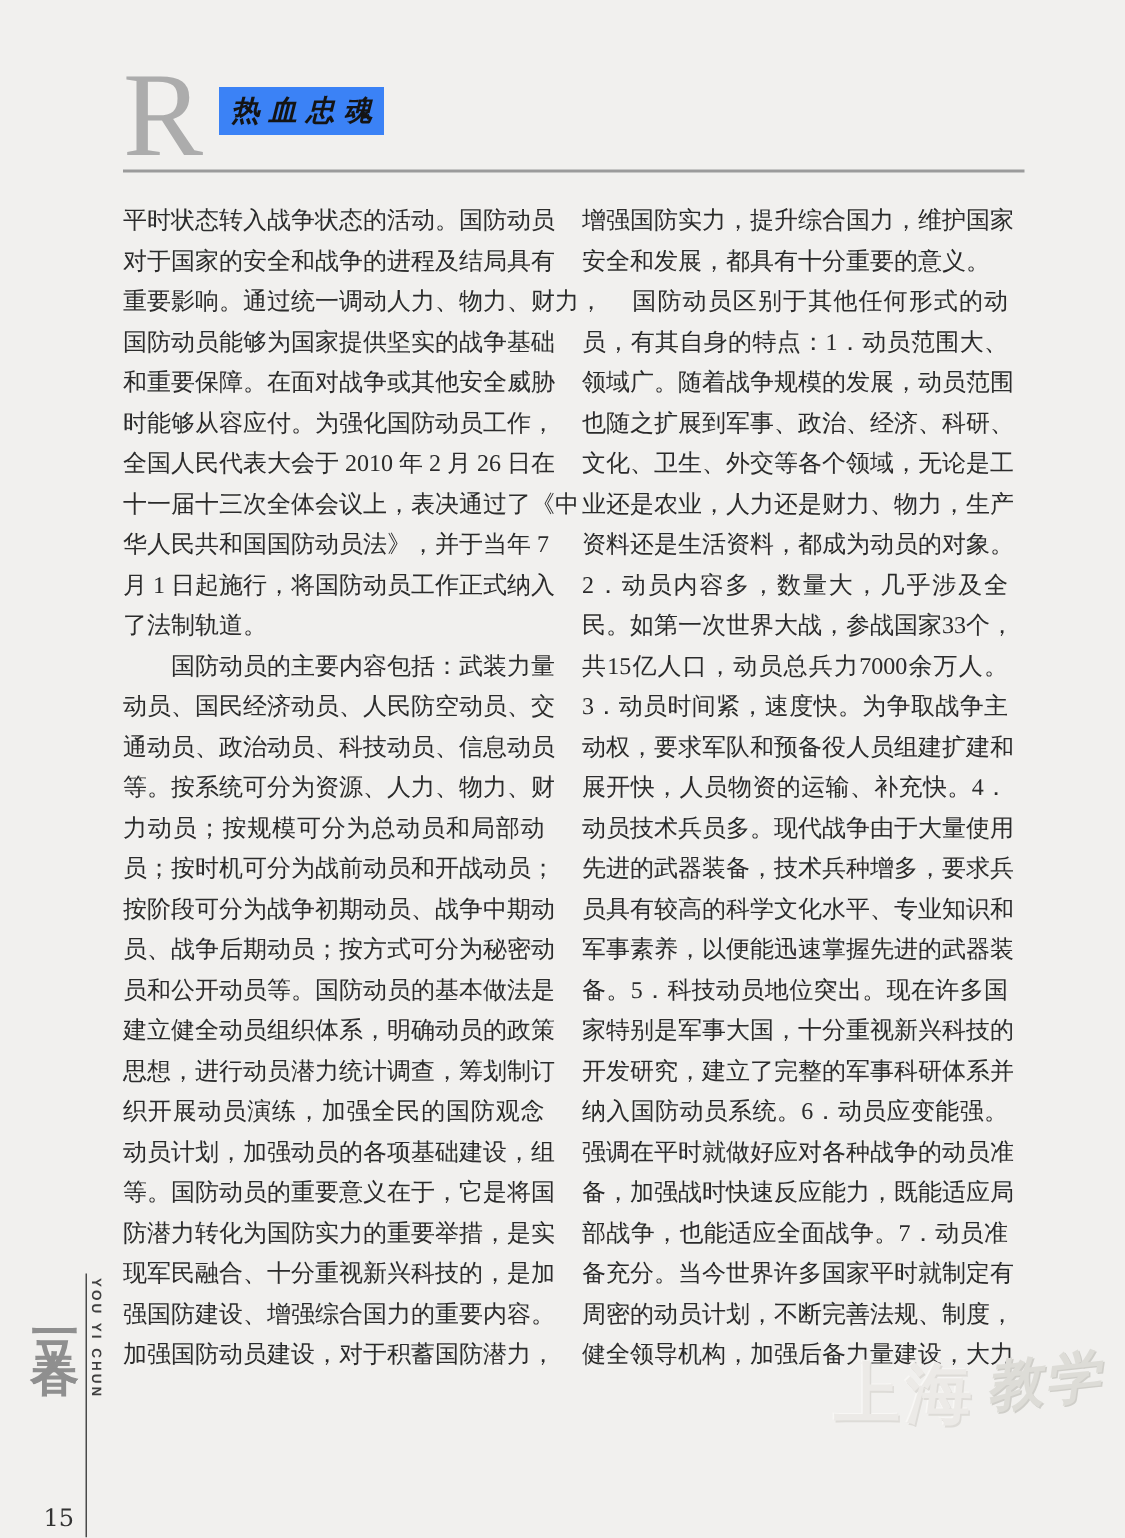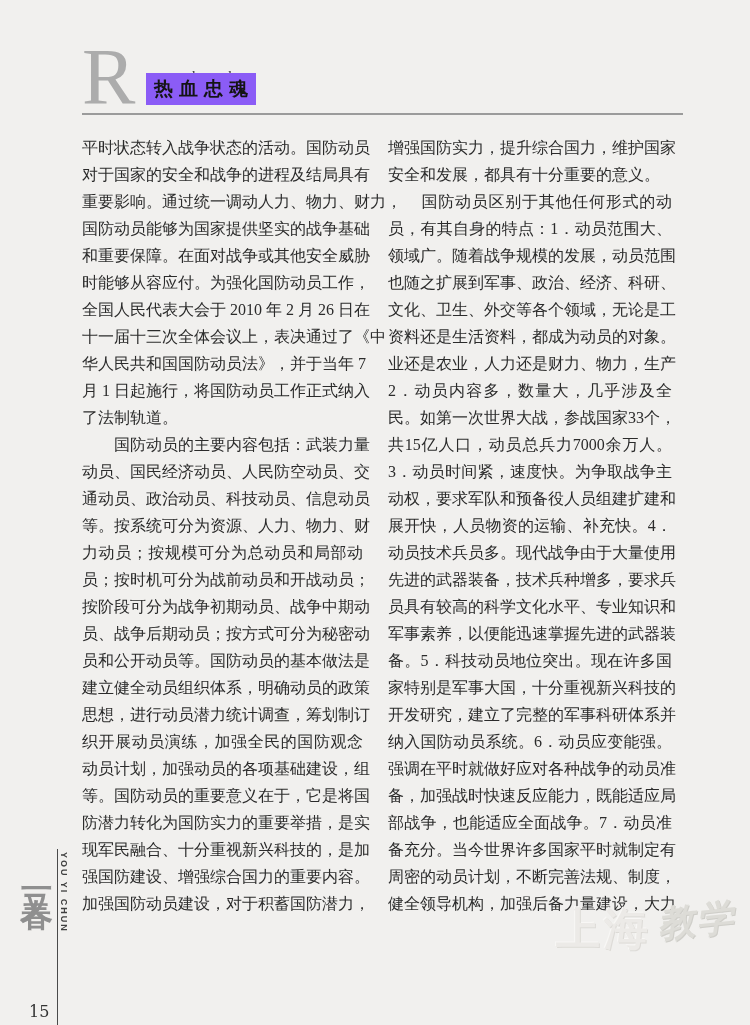--- a/index.html
+++ b/index.html
@@ -19,24 +19,24 @@
     position: absolute; left: 0; top: 2px;
     font-size: 80px; line-height: 0.78;
     color: #acacac; font-family: "Liberation Serif", serif;
   }
   .pinyin {
     position: absolute; left: 64px; top: 24px;
     font-size: 15px; color: #3a3a3a; letter-spacing: 0.5px;
     white-space: nowrap;
   }
   .title-box {
-    position: absolute; left: 64px; top: 29px;
+    position: absolute; left: 64px; top: 14px;
     width: 110px; height: 32px;
-    background: #8b5cf6;
-    display: flex; align-items: center; justify-content: center;
+    background: #3b82f6;
+    display: flex; align-items: center; justify-content: center; font-style: italic;
   }
   .title-box span {
     font-size: 19px; font-weight: bold; color: #141414;
     letter-spacing: 6px; margin-right: -6px; white-space: nowrap;
   }
   .header-rule {
     position: absolute; left: 82px; top: 113px;
     width: 601px; height: 2px; background: #9b9b9b;
   }
 
@@ -142,22 +142,22 @@
   </div>
 
 <div class="column right">
     <div class="line">增强国防实力，提升综合国力，维护国家</div>
     <div class="line no-just">安全和发展，都具有十分重要的意义。</div>
     <div class="line">　　国防动员区别于其他任何形式的动</div>
     <div class="line">员，有其自身的特点：1．动员范围大、</div>
     <div class="line">领域广。随着战争规模的发展，动员范围</div>
     <div class="line">也随之扩展到军事、政治、经济、科研、</div>
     <div class="line">文化、卫生、外交等各个领域，无论是工</div>
+    <div class="line">业还是农业，人力还是财力、物力，生产</div>
     <div class="line">资料还是生活资料，都成为动员的对象。</div>
-    <div class="line">业还是农业，人力还是财力、物力，生产</div>
     <div class="line">2．动员内容多，数量大，几乎涉及全</div>
     <div class="line">民。如第一次世界大战，参战国家33个，</div>
     <div class="line">共15亿人口，动员总兵力7000余万人。</div>
     <div class="line">3．动员时间紧，速度快。为争取战争主</div>
     <div class="line">动权，要求军队和预备役人员组建扩建和</div>
     <div class="line">展开快，人员物资的运输、补充快。4．</div>
     <div class="line">动员技术兵员多。现代战争由于大量使用</div>
     <div class="line">先进的武器装备，技术兵种增多，要求兵</div>
     <div class="line">员具有较高的科学文化水平、专业知识和</div>
     <div class="line">军事素养，以便能迅速掌握先进的武器装</div>

